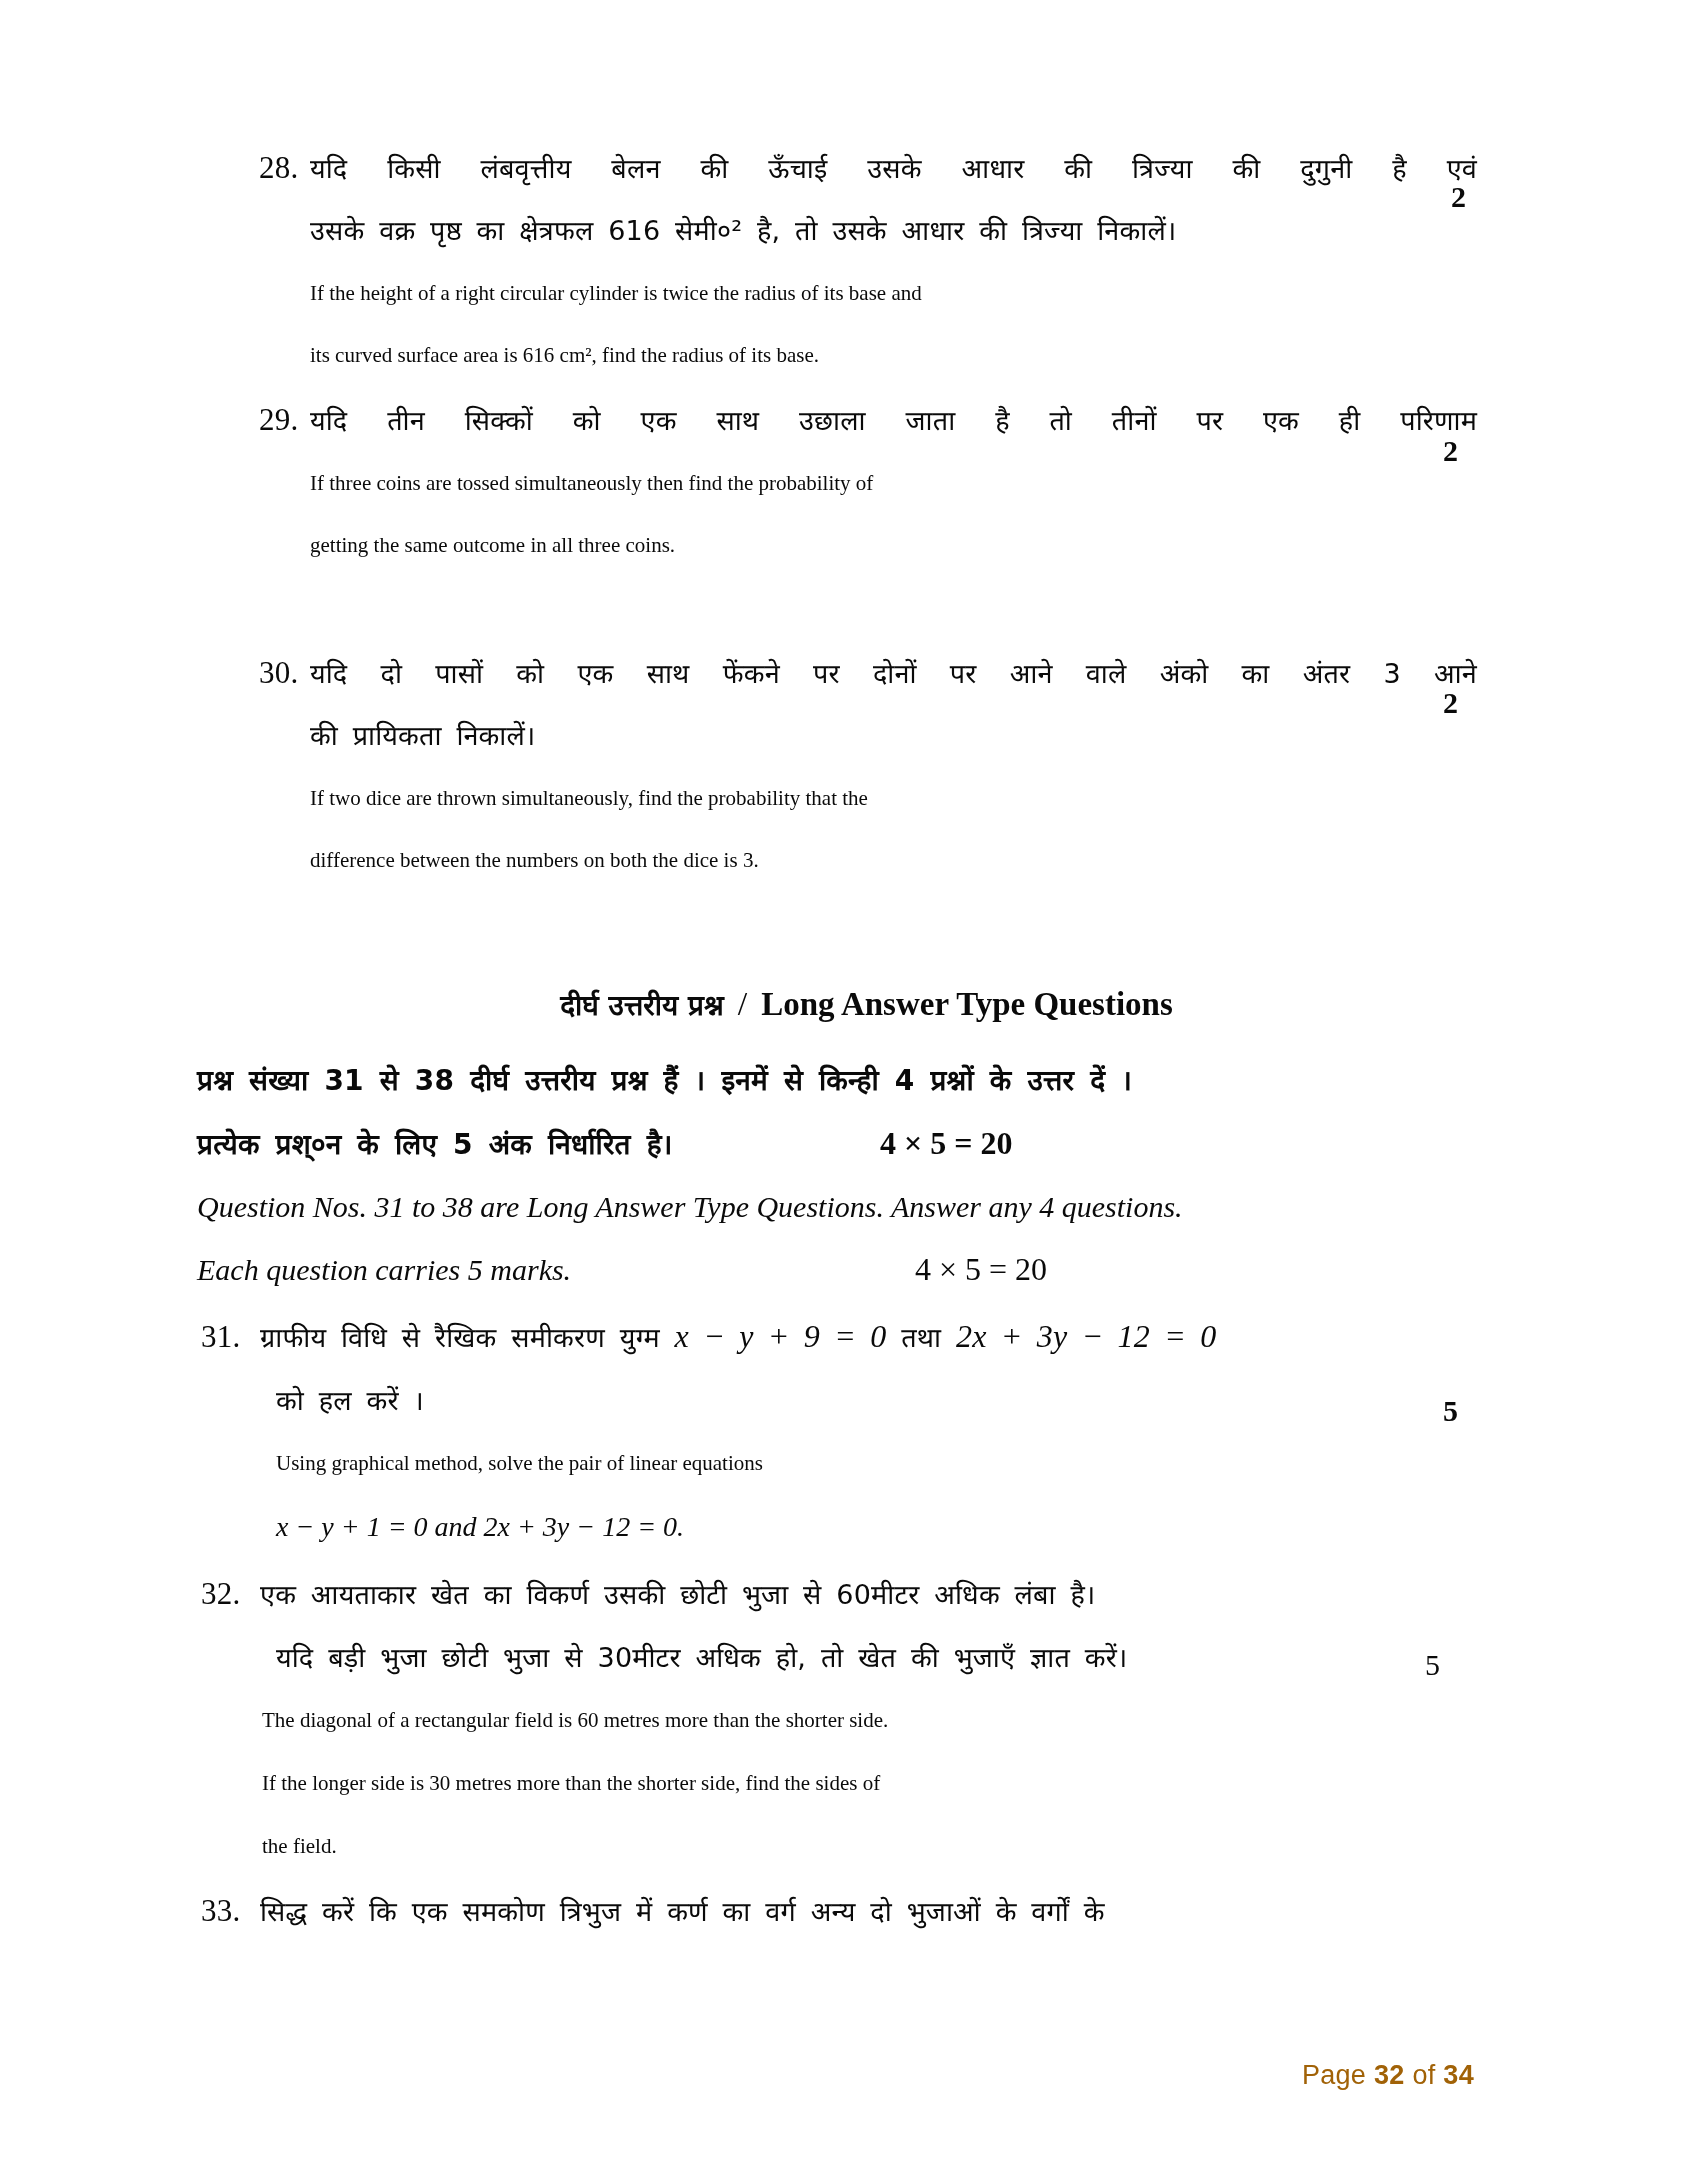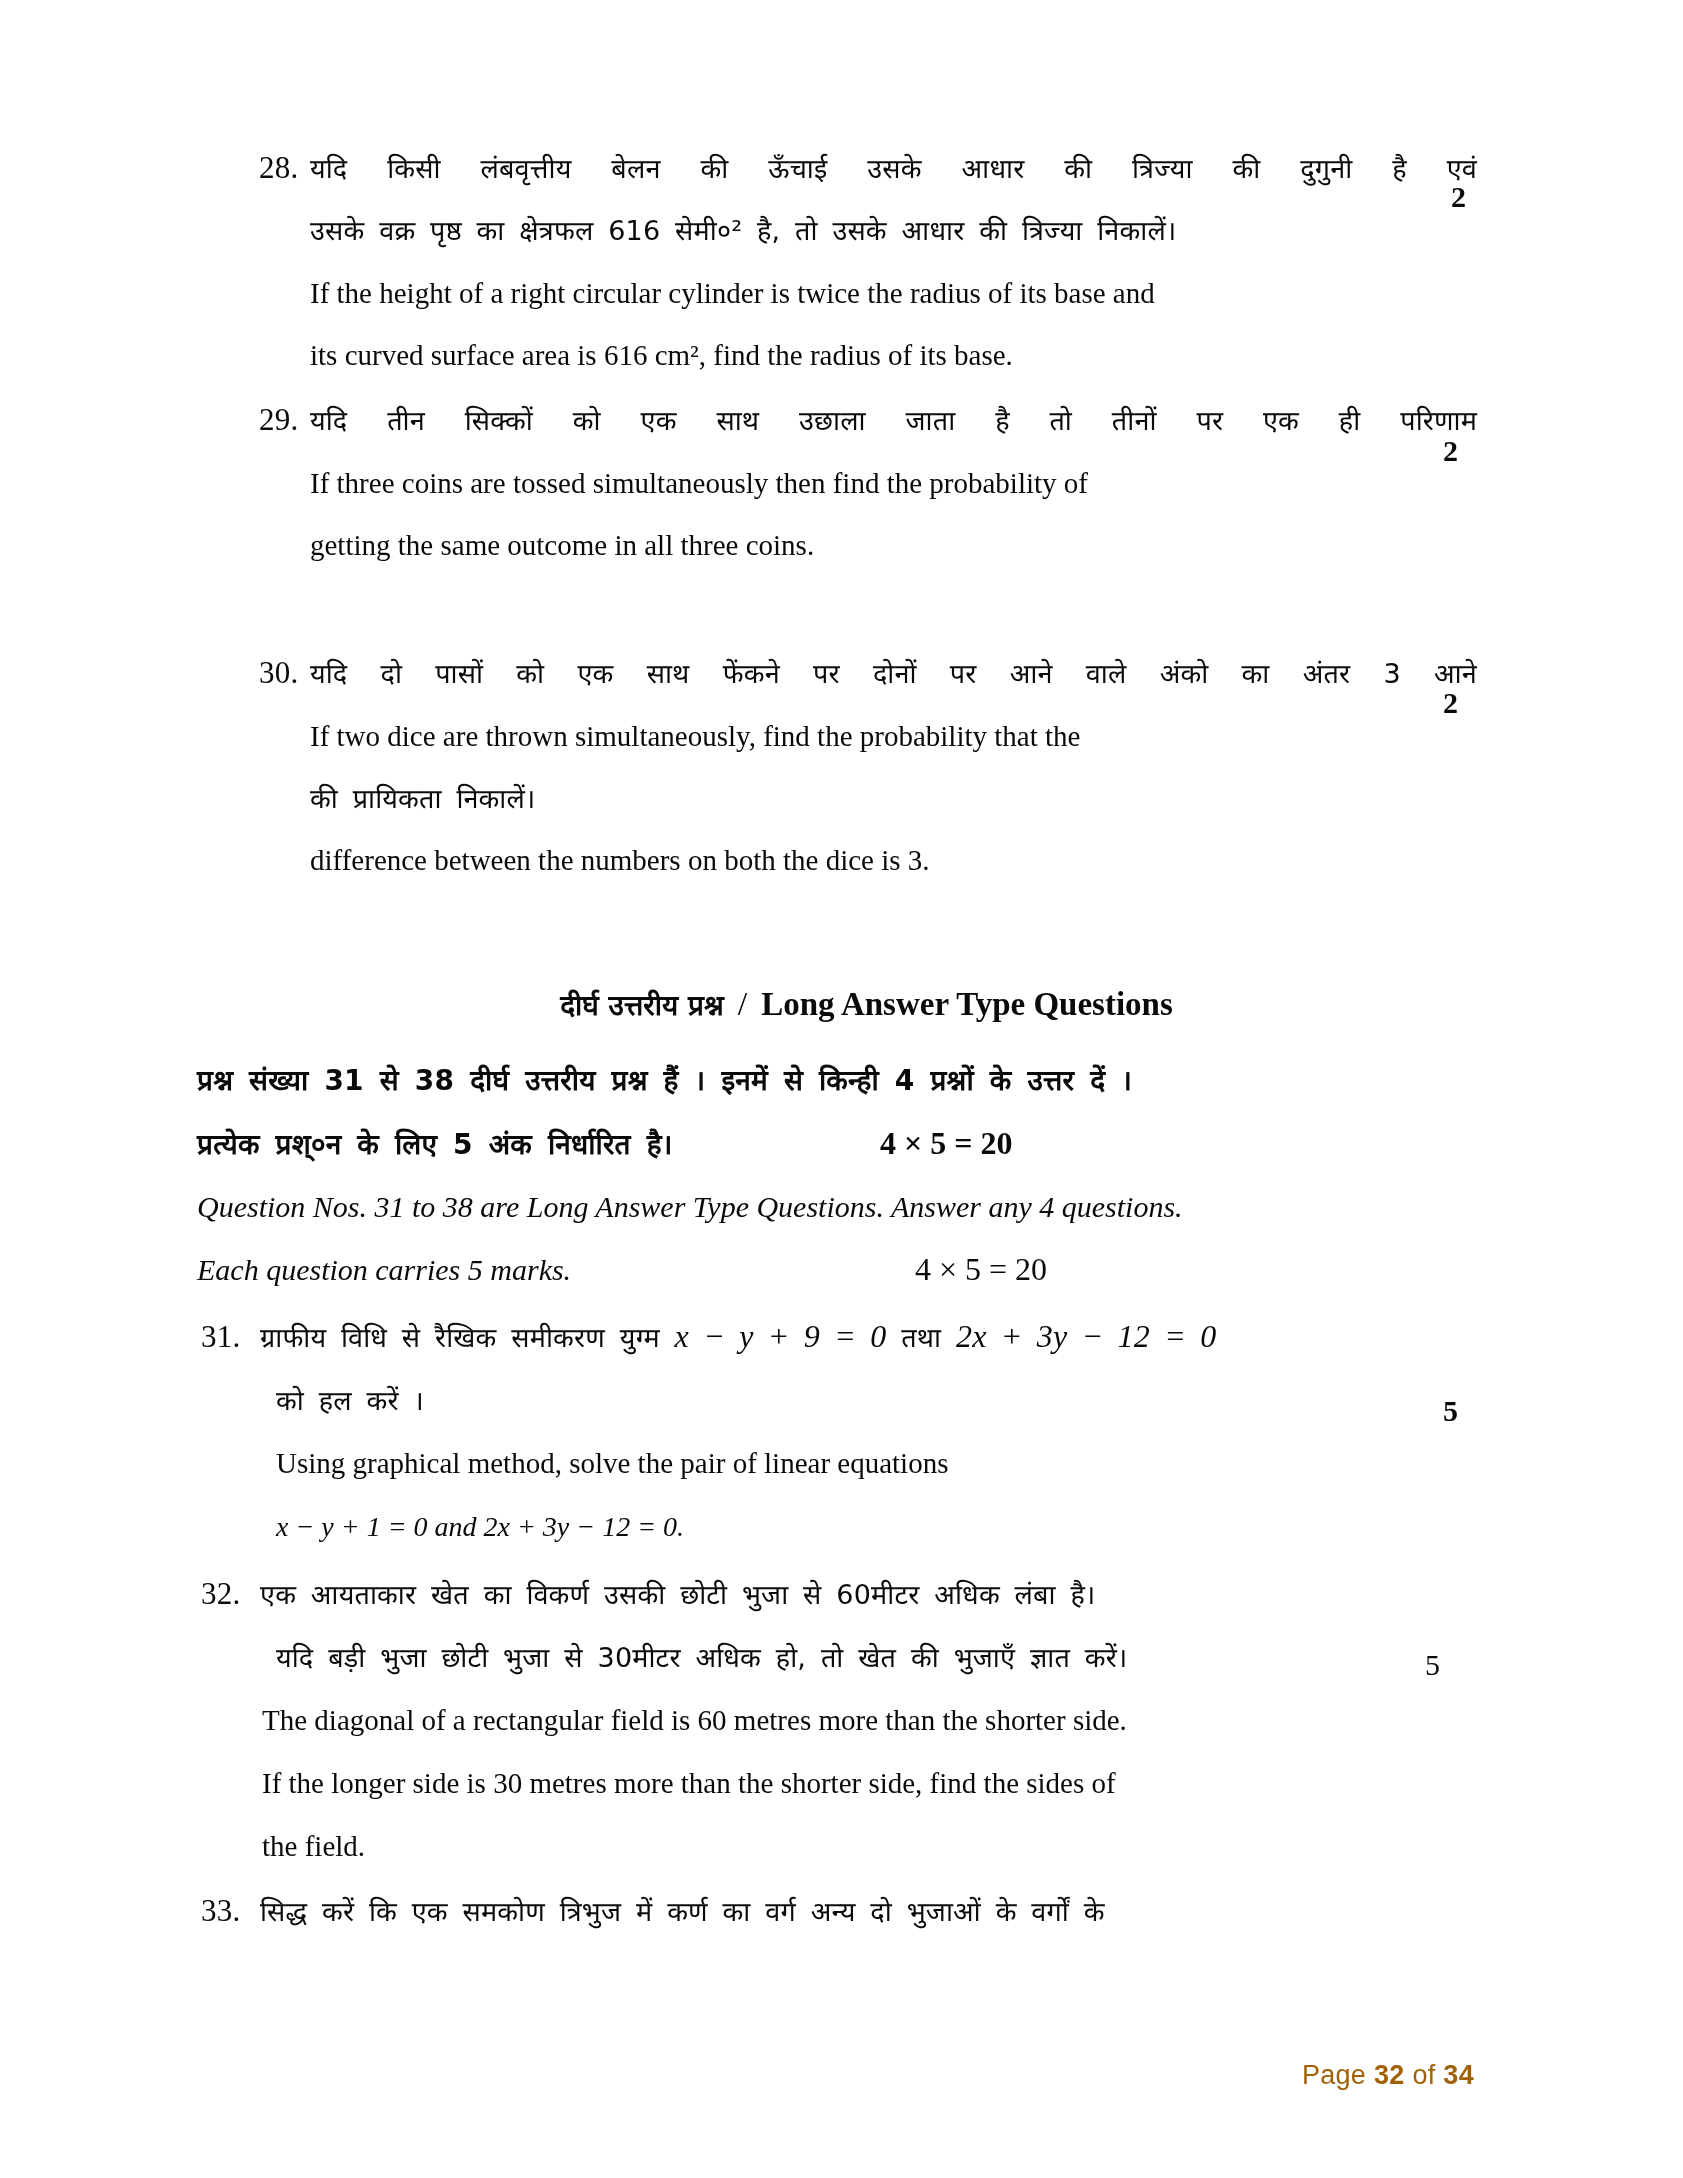--- a/index.html
+++ b/index.html
@@ -57,21 +57,21 @@
     white-space: normal;
   }
   .hi-left {
     text-align: left;
     text-align-last: left;
   }
 
   
   .en {
     font-family: "Liberation Serif", "DejaVu Serif", serif;
-    font-size: 29px;
+    font-size: 21px;
     line-height: 61px;
   }
   .en-it {
     font-style: italic;
   }
 
   .num {
     display: inline-block;
     width: 51px;
     margin-left: -51px;
@@ -194,25 +194,25 @@
     <div class="line en hang" style="line-height:61px;">
       <span>getting the same outcome in all three coins.</span>
     </div>
   </div>
   <div class="marks" style="left:1422px; top:434px;">2</div>
 
   <div class="content" style="top:642px;">
     <div class="line hi hi-just hang" style="line-height:62px;">
       <span class="num">30.</span><span>यदि दो पासों को एक साथ फेंकने पर दोनों पर आने वाले अंको का अंतर 3 आने</span>
     </div>
+    <div class="line hi hi-left hang" style="line-height:62px;">
+      <span>की प्रायिकता निकालें।</span>
+    </div>
     <div class="line en hang" style="line-height:63px;">
       <span>If two dice are thrown simultaneously, find the probability that the</span>
-    </div>
-    <div class="line hi hi-left hang" style="line-height:62px;">
-      <span>की प्रायिकता निकालें।</span>
     </div>
     <div class="line en hang" style="line-height:61px;">
       <span>difference between the numbers on both the dice is 3.</span>
     </div>
   </div>
   <div class="marks" style="left:1422px; top:686px;">2</div>
 
   <div class="section-head" style="top:985px;">
     <span class="sh-hi">दीर्घ उत्तरीय प्रश्न</span><span class="sh-sep">/</span><span class="sh-en">Long Answer Type Questions</span>
   </div>

